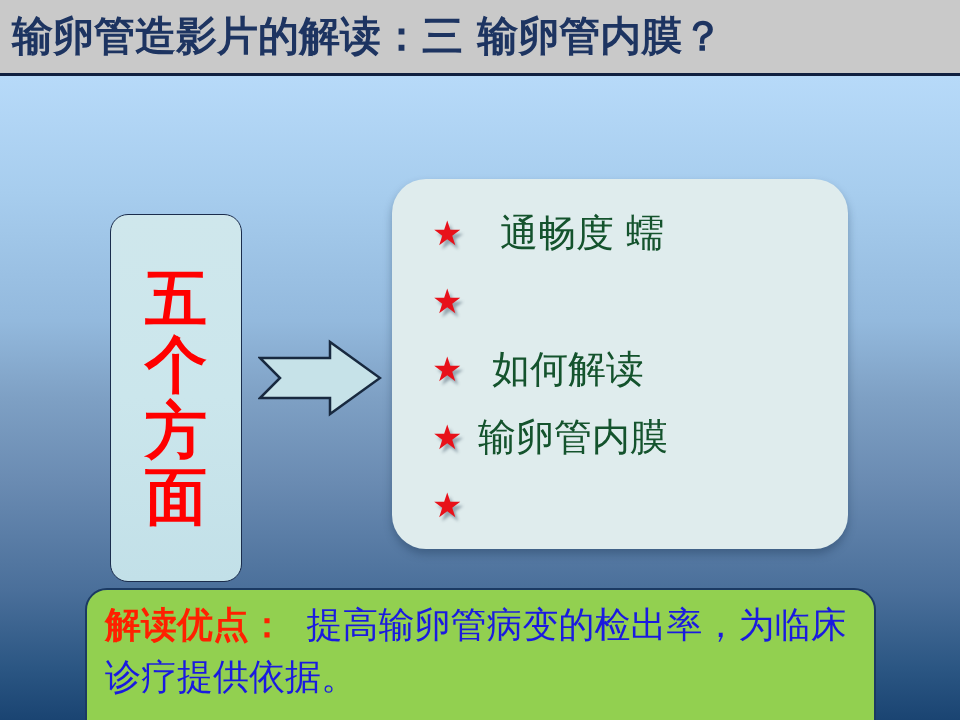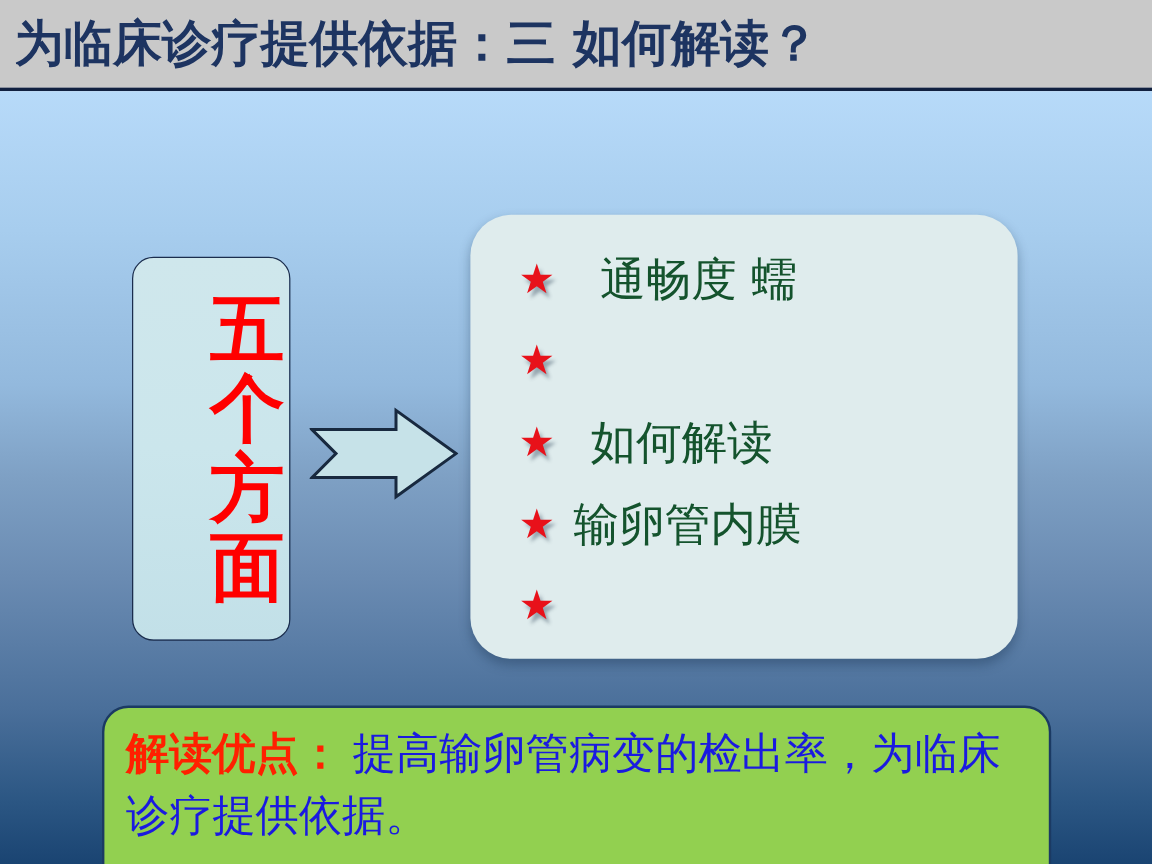--- a/index.html
+++ b/index.html
@@ -70,28 +70,28 @@
         #2b5683 92%,
         #1a4472 100%);
   }
 
   
   #five-aspects-box {
     position: absolute;
     left: 110px;
     top: 138px;
     width: 132px;
-    height: 320px;
+    height: 368px;
     border: 1.5px solid #1b2d4d;
     border-radius: 18px;
     background: linear-gradient(to bottom, #cfe7ec 0%, #cbe6ec 50%, #c2e0e8 100%);
     box-sizing: border-box;
     display: flex;
     align-items: center;
-    justify-content: flex-end;
+    justify-content: center;
   }
   #five-aspects-text {
     font-family: "DejaVu Serif", "Liberation Serif", serif;
     font-size: 62px;
     font-weight: 700;
     line-height: 66px;
     color: #ff0000;
     text-align: center;
     writing-mode: horizontal-tb;
     width: 70px;
@@ -154,38 +154,38 @@
     top: 512px;
     width: 791px;
     height: 153px;
     border: 2px solid #1b3a63;
     border-radius: 22px;
     background: #92d050;
     box-sizing: border-box;
     padding: 12px 16px 10px 18px;
   }
   #advantage-paragraph {
-    font-family: Liberation Serif, serif;
+    font-family: Liberation Mono, monospace;
     font-size: 36px;
     line-height: 52px;
     color: #1a1ae0;
     text-align: left;
   }
   #advantage-label {
     color: #ff2000;
     font-weight: 700;
   }
 </style>
 </head>
 <body>
 
 <div id="slide">
 
   <div id="title-bar">
-    <div id="title-text">为临床诊疗提供依据：三 如何解读？</div>
+    <div id="title-text">输卵管造影片的解读：三 输卵管内膜？</div>
   </div>
   <div id="title-rule"></div>
 
   <div id="canvas">
 
     <div id="five-aspects-box">
       <div id="five-aspects-text">五个方面</div>
     </div>
 
     <div id="flow-arrow">

